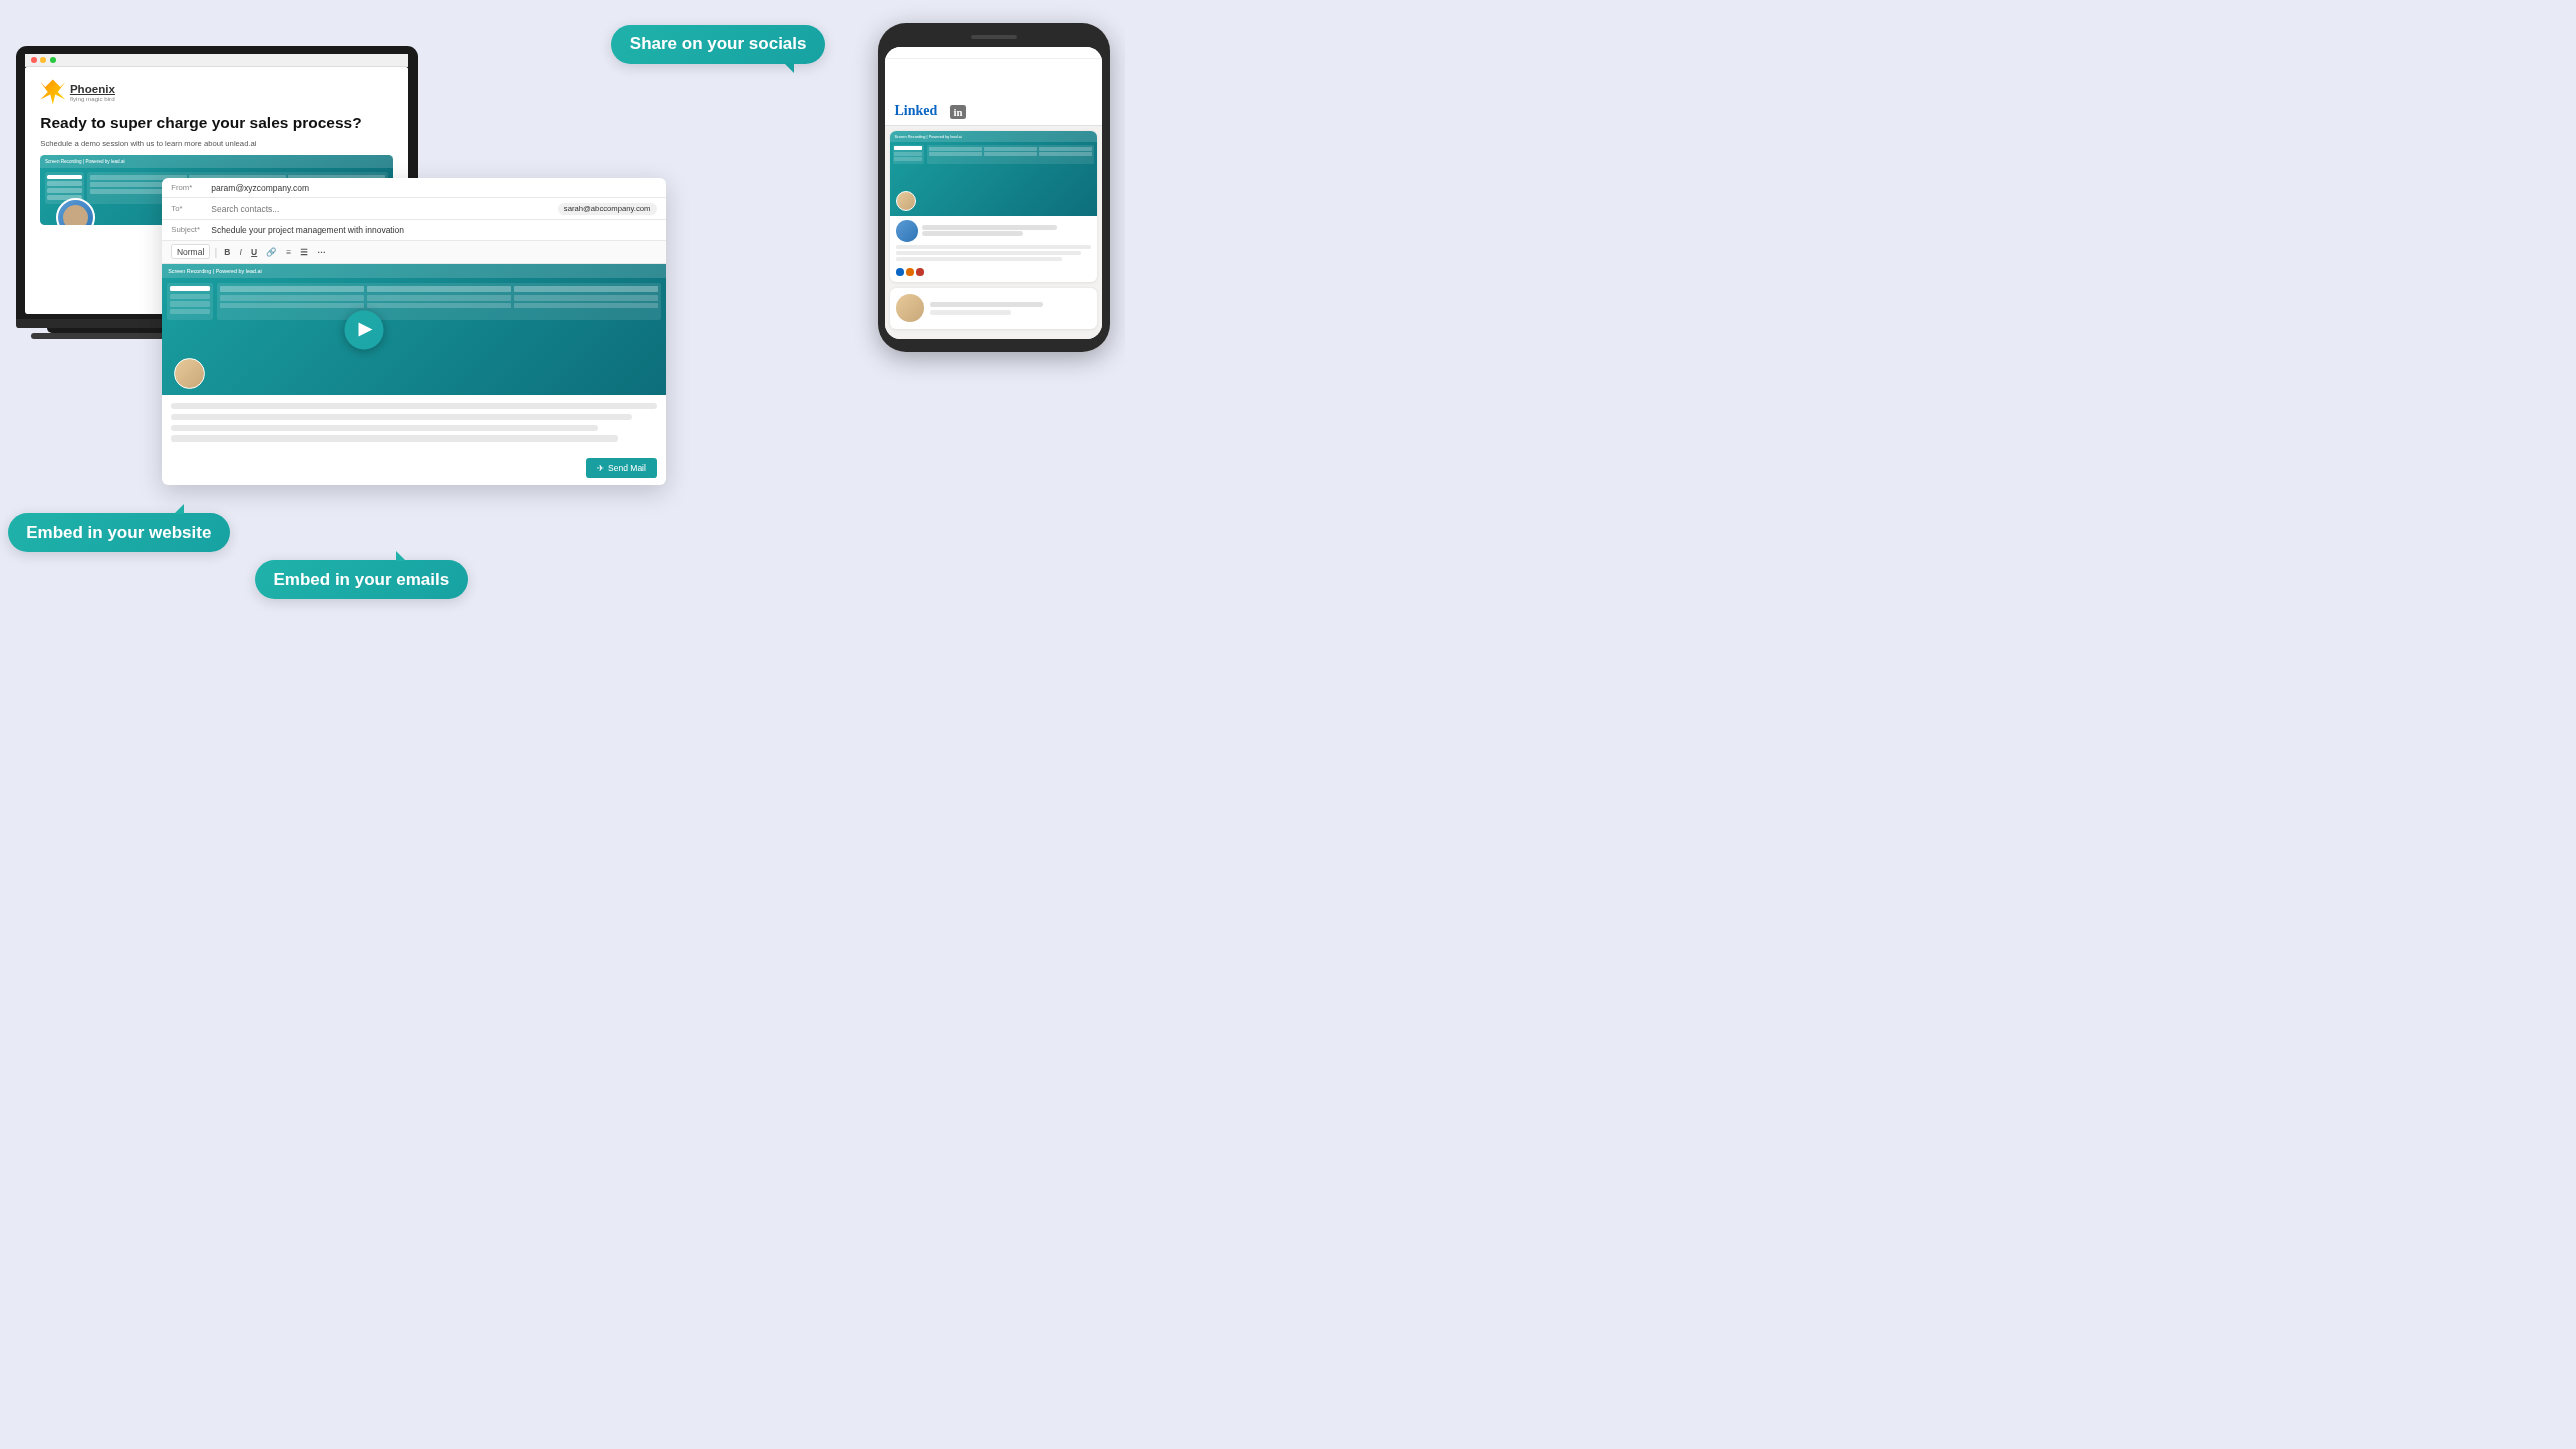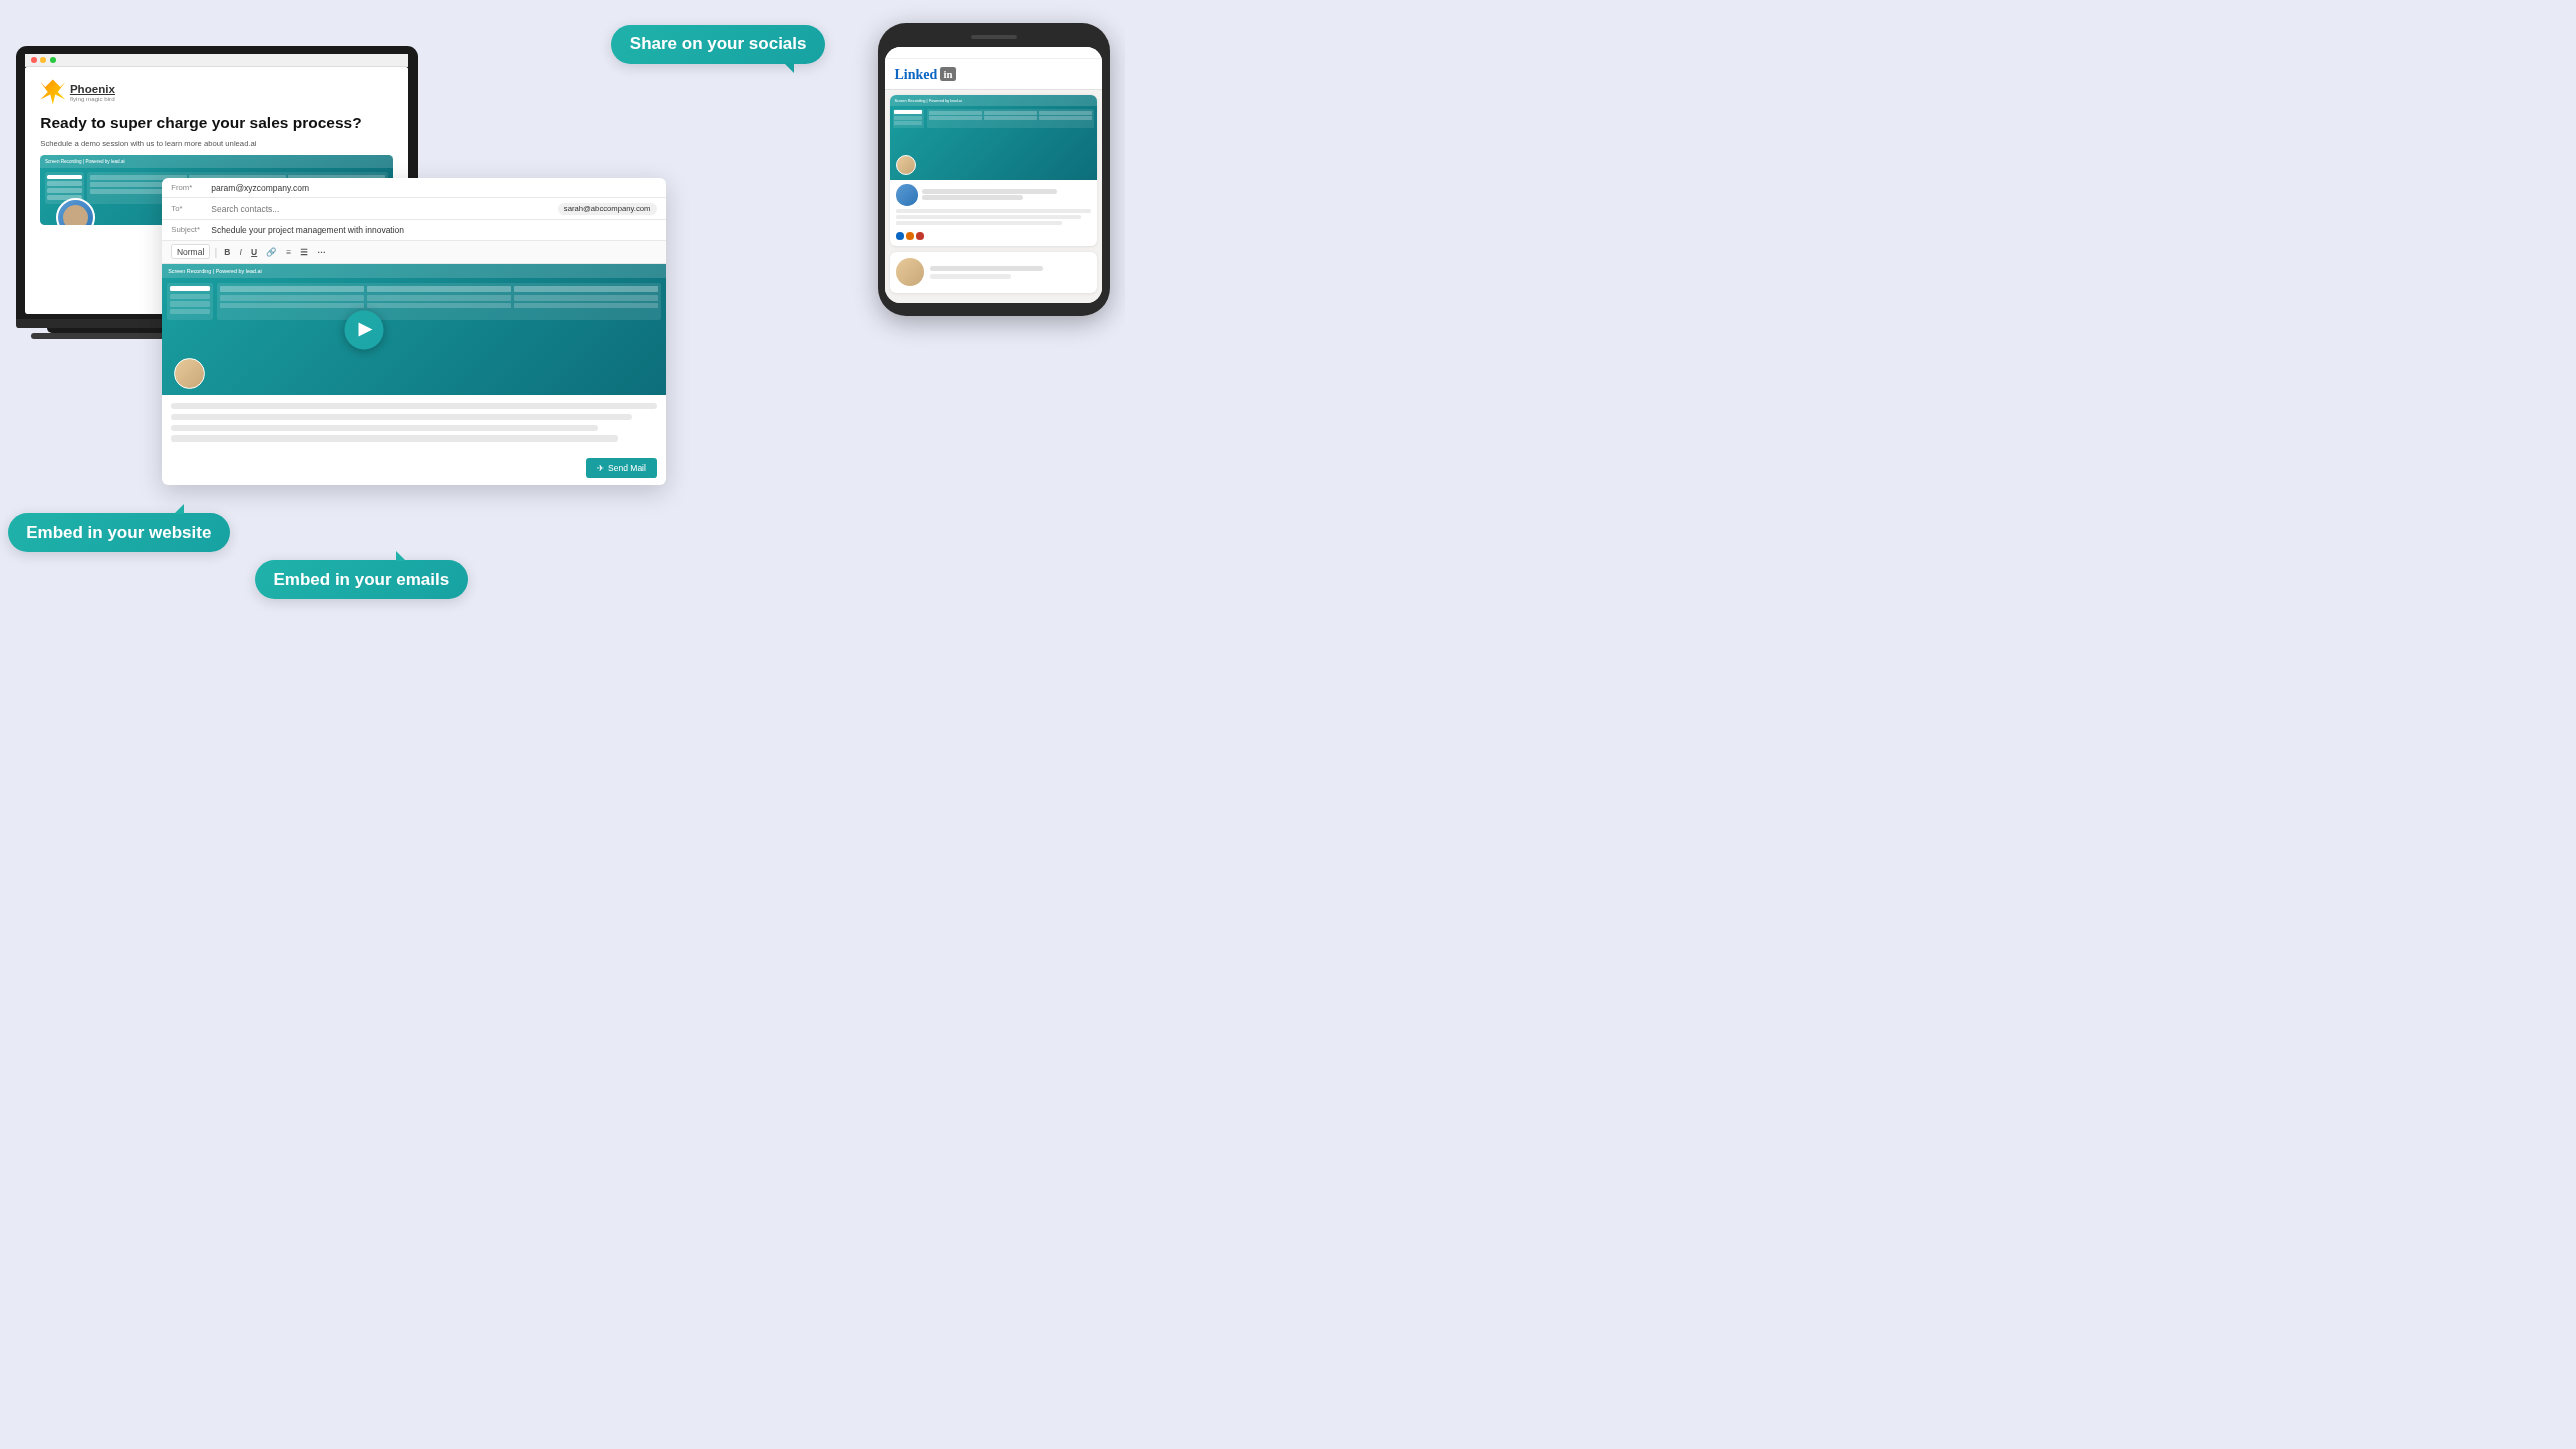--- a/index.html
+++ b/index.html
@@ -397,22 +397,23 @@
       height: 12.4px;
       border-bottom: 0.8px solid #eee;
     }
     .linkedin-header {
       background: #fff;
       padding: 7.7px 9.3px 6.2px;
       border-bottom: 0.8px solid #e0e0e0;
     }
     .linkedin-logo {
       display: flex;
-      align-items: flex-start;
-      gap: 3px;
+      align-items: flex-end;
+      gap: 13px;
+      margin-top: 36px;
     }
     .li-text {
       font-size: 14px;
       font-weight: 900;
       color: #0a66c2;
       font-family: Georgia, serif;
     }
     .li-in-box {
       background: #737373;
       color: #fff;

